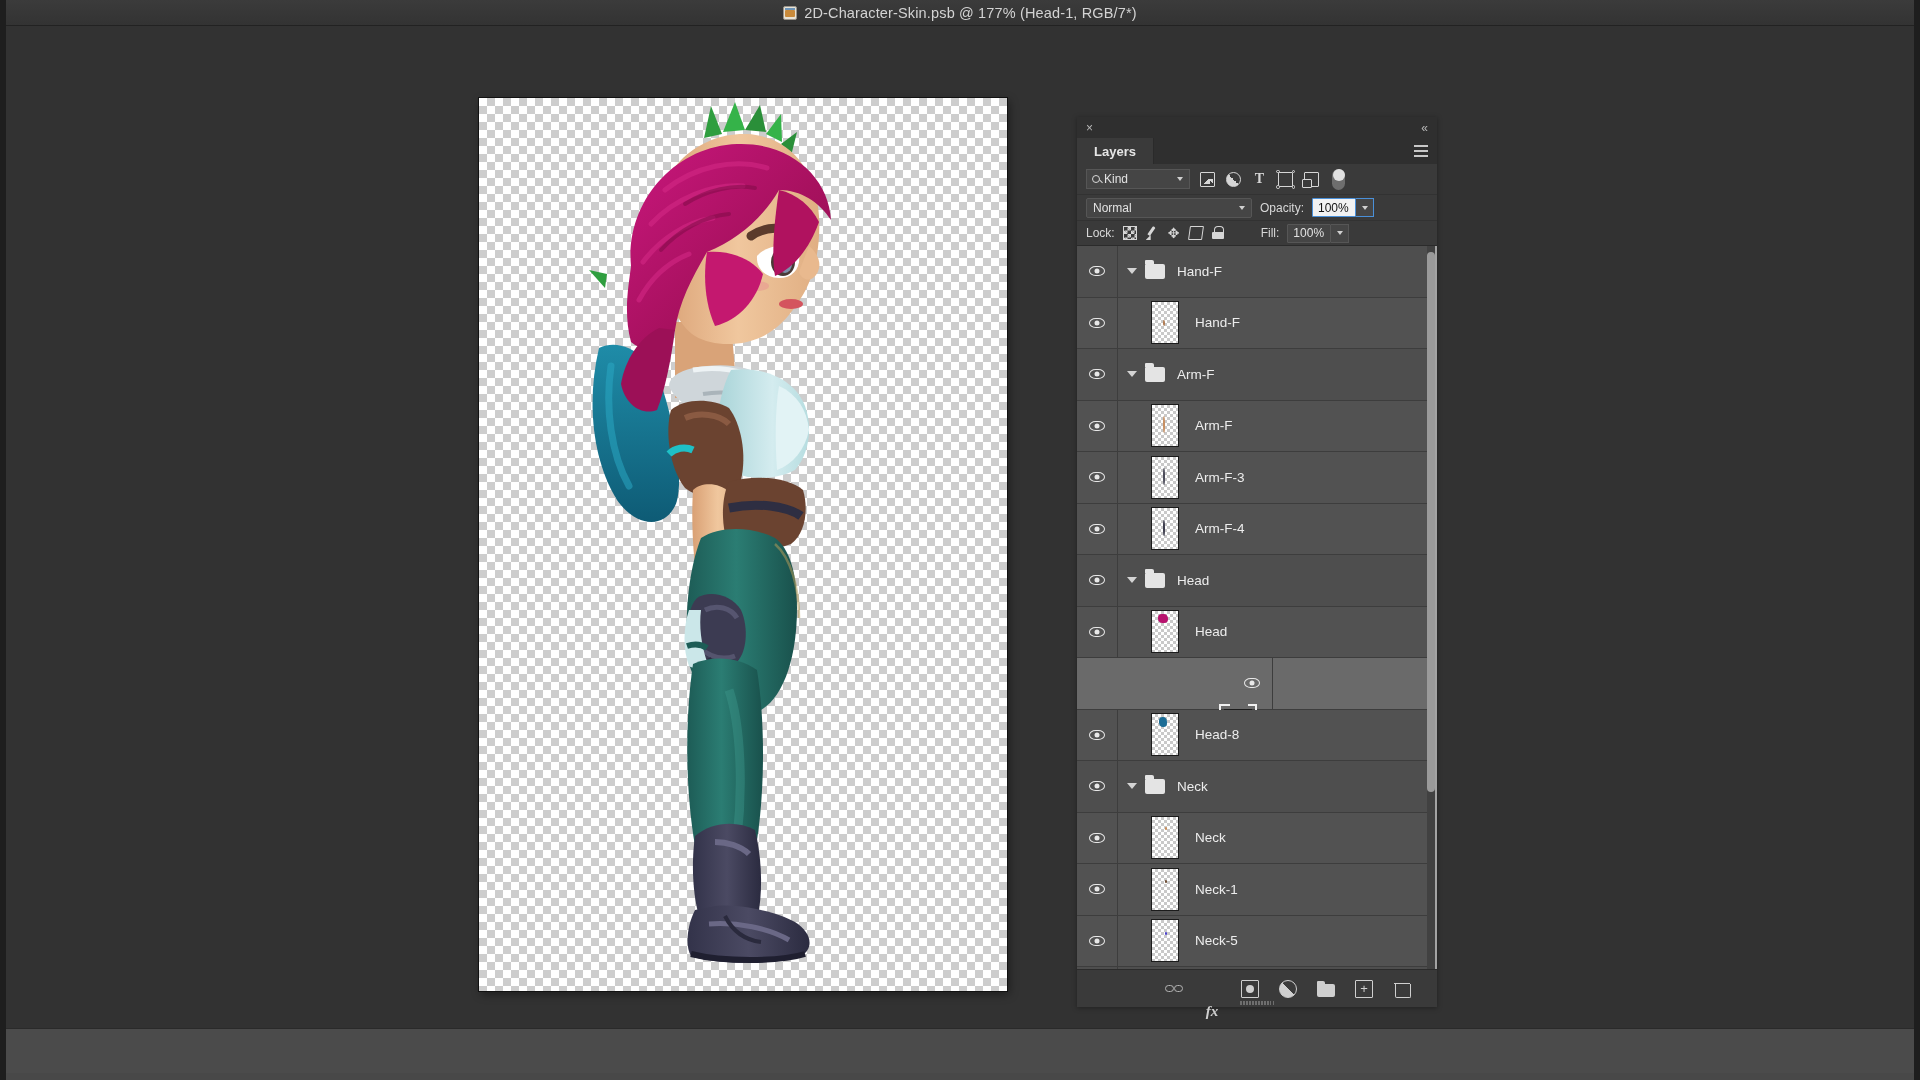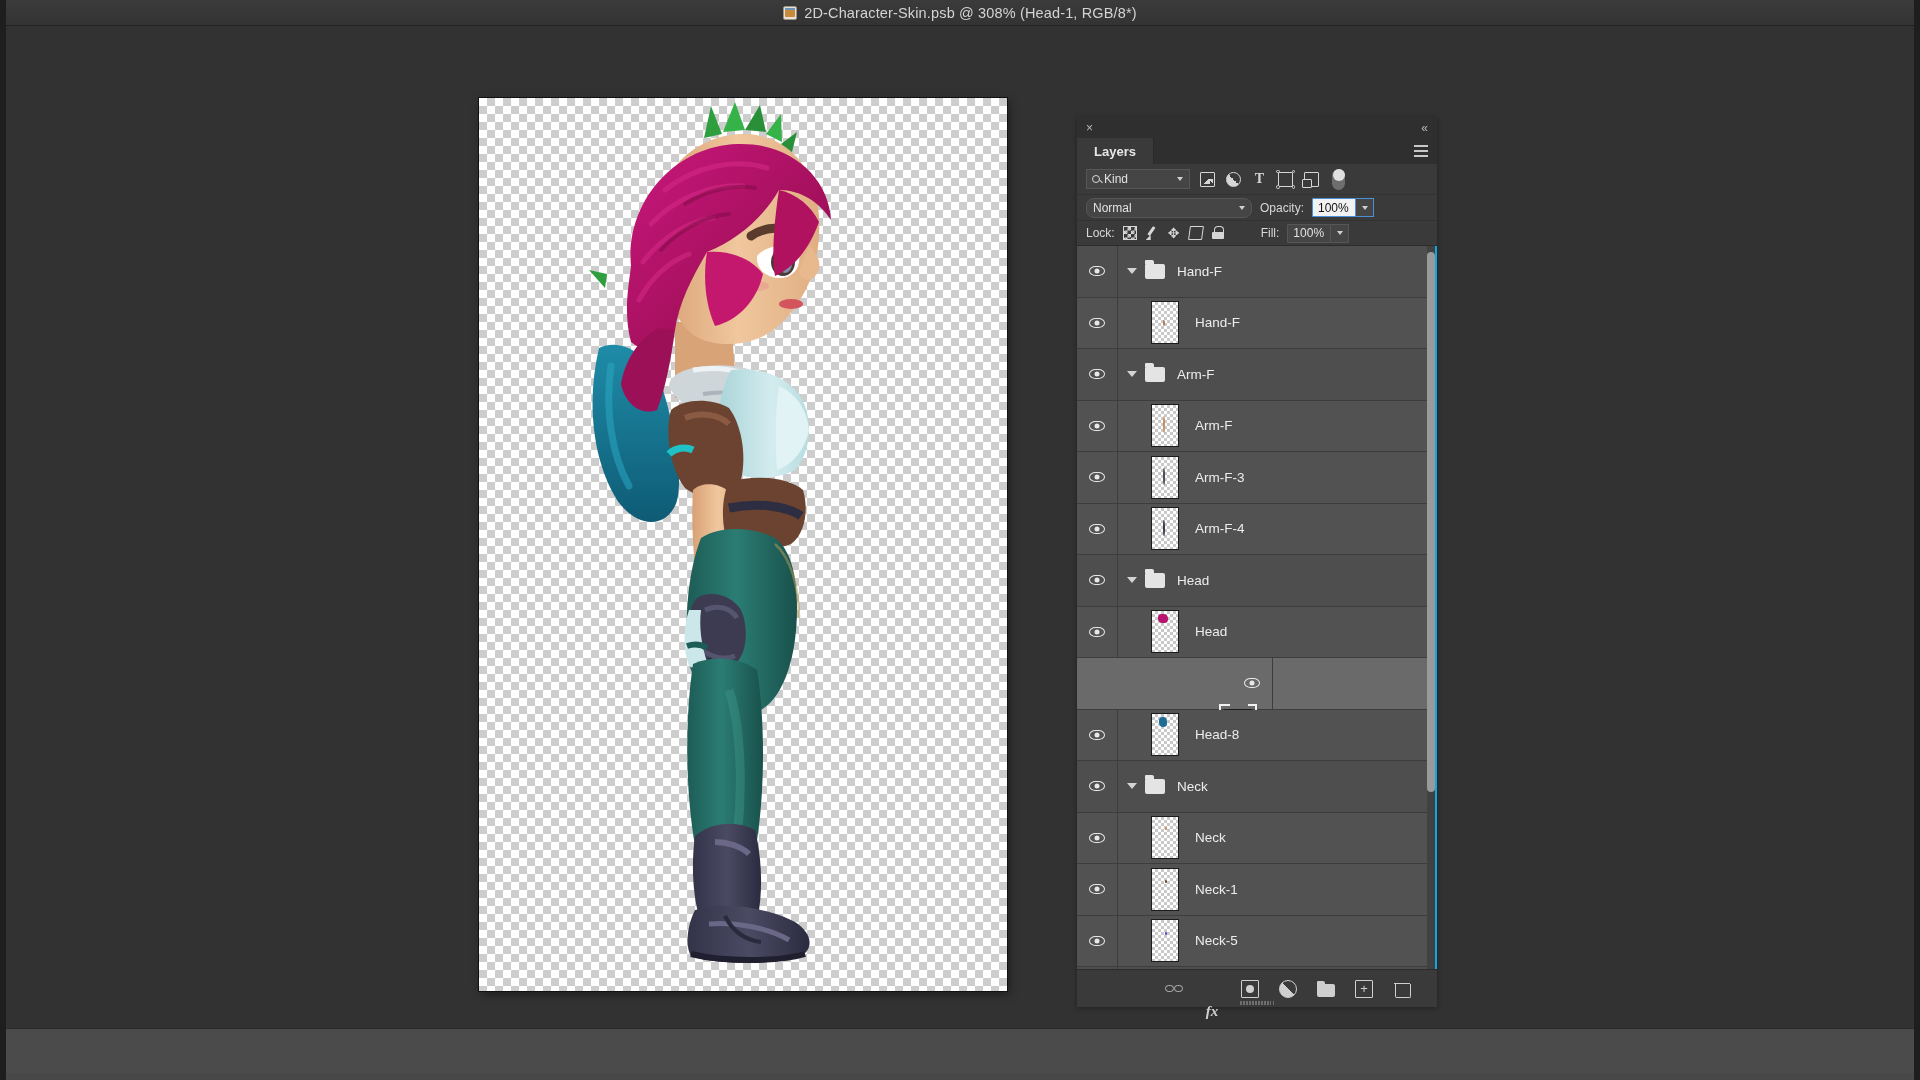--- a/index.html
+++ b/index.html
@@ -262,21 +262,21 @@
     align-items: center;
     padding: 0 9px;
     gap: 8px;
     border-top: 1px solid #323232;
     flex: 0 0 auto;
   }
   #blend-select {
     width: 166px; height: 20px;
     background: #454545;
     border: 1px solid #565656;
-    border-radius: 8px;
+    border-radius: 2px;
     display: flex; align-items: center;
     padding: 0 6px;
     position: relative;
   }
   #blend-select span { color: #e2e2e2; font-size: 12px; }
   #blend-select .caret { position: absolute; right: 6px; }
   .field-label { color: #d8d8d8; font-size: 12px; white-space: nowrap; }
   #opacity-field {
     height: 19px;
     background: #f2f2f2;
@@ -353,21 +353,21 @@
     background: #454545;
     border: 1px solid #565656;
     border-left: none;
     display: flex; align-items: center; justify-content: center;
   }
 
   
   #layer-list {
     flex: 1 1 auto;
     position: relative;
-    background: #0ea5e9;
+    background: #a3a3a3;
     overflow: hidden;
   }
   #layer-scroll {
     position: absolute;
     inset: 0 10px 0 0;
     overflow: hidden;
   }
   .layer-row {
     height: 51.5px;
     display: flex;
@@ -598,21 +598,21 @@
     background: #4b4b4b;
   }
 </style>
 </head>
 <body>
 
 <div id="app-window">
 
   <div id="title-bar">
     <span class="doc-icon"></span>
-    <span id="title-text">2D-Character-Skin.psb @ 308% (Head-1, RGB/8*)</span>
+    <span id="title-text">2D-Character-Skin.psb @ 177% (Head-1, RGB/7*)</span>
   </div>
 
   <div id="workspace">
 
     <div id="canvas-area">
       <div id="checker"></div>
       <svg id="character" width="528" height="893" viewBox="0 0 528 893">
         <defs>
           <linearGradient id="gMag" x1="0" y1="0" x2="1" y2="1">
             <stop offset="0%" stop-color="#c9177d"></stop>

